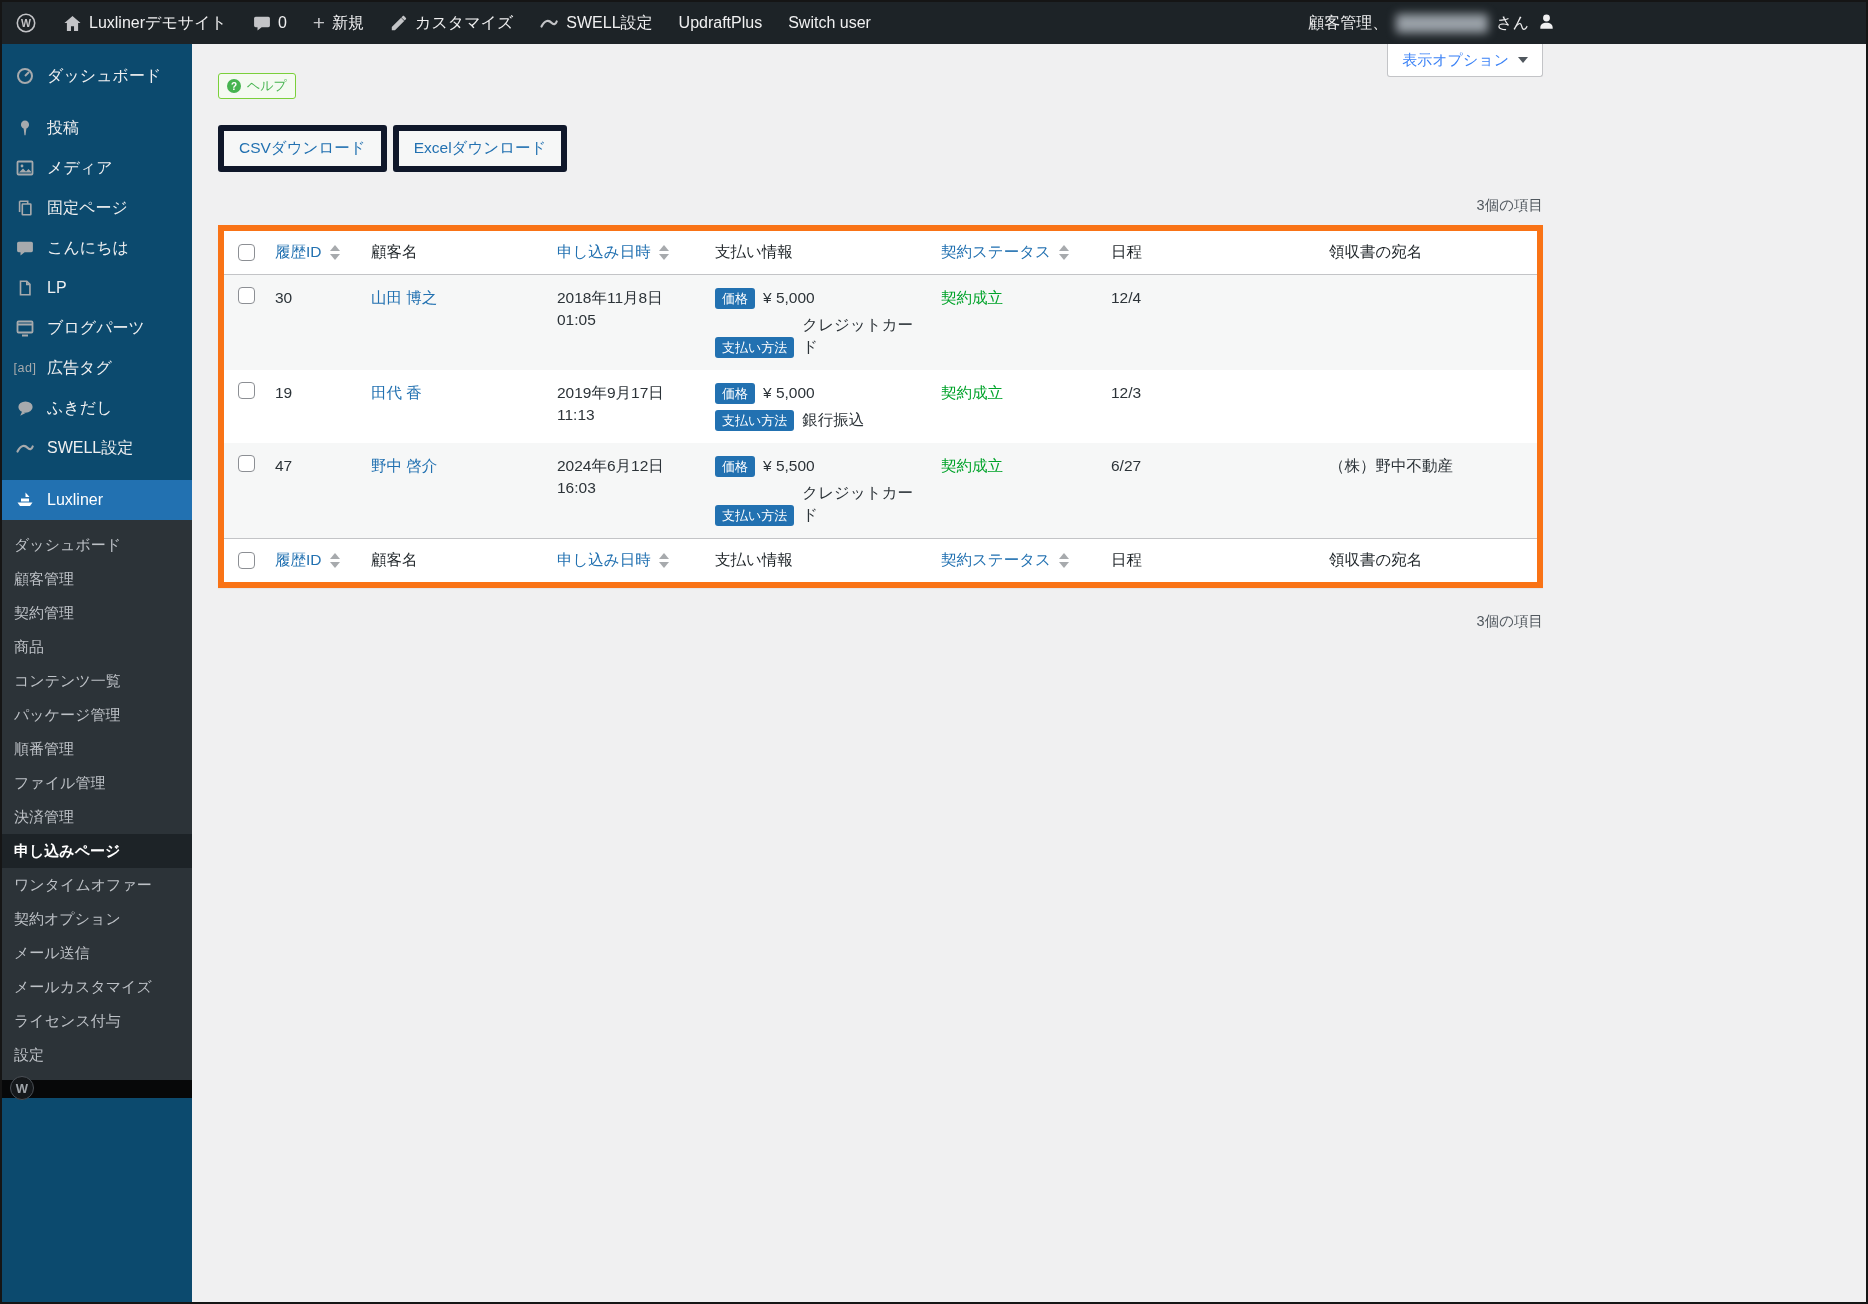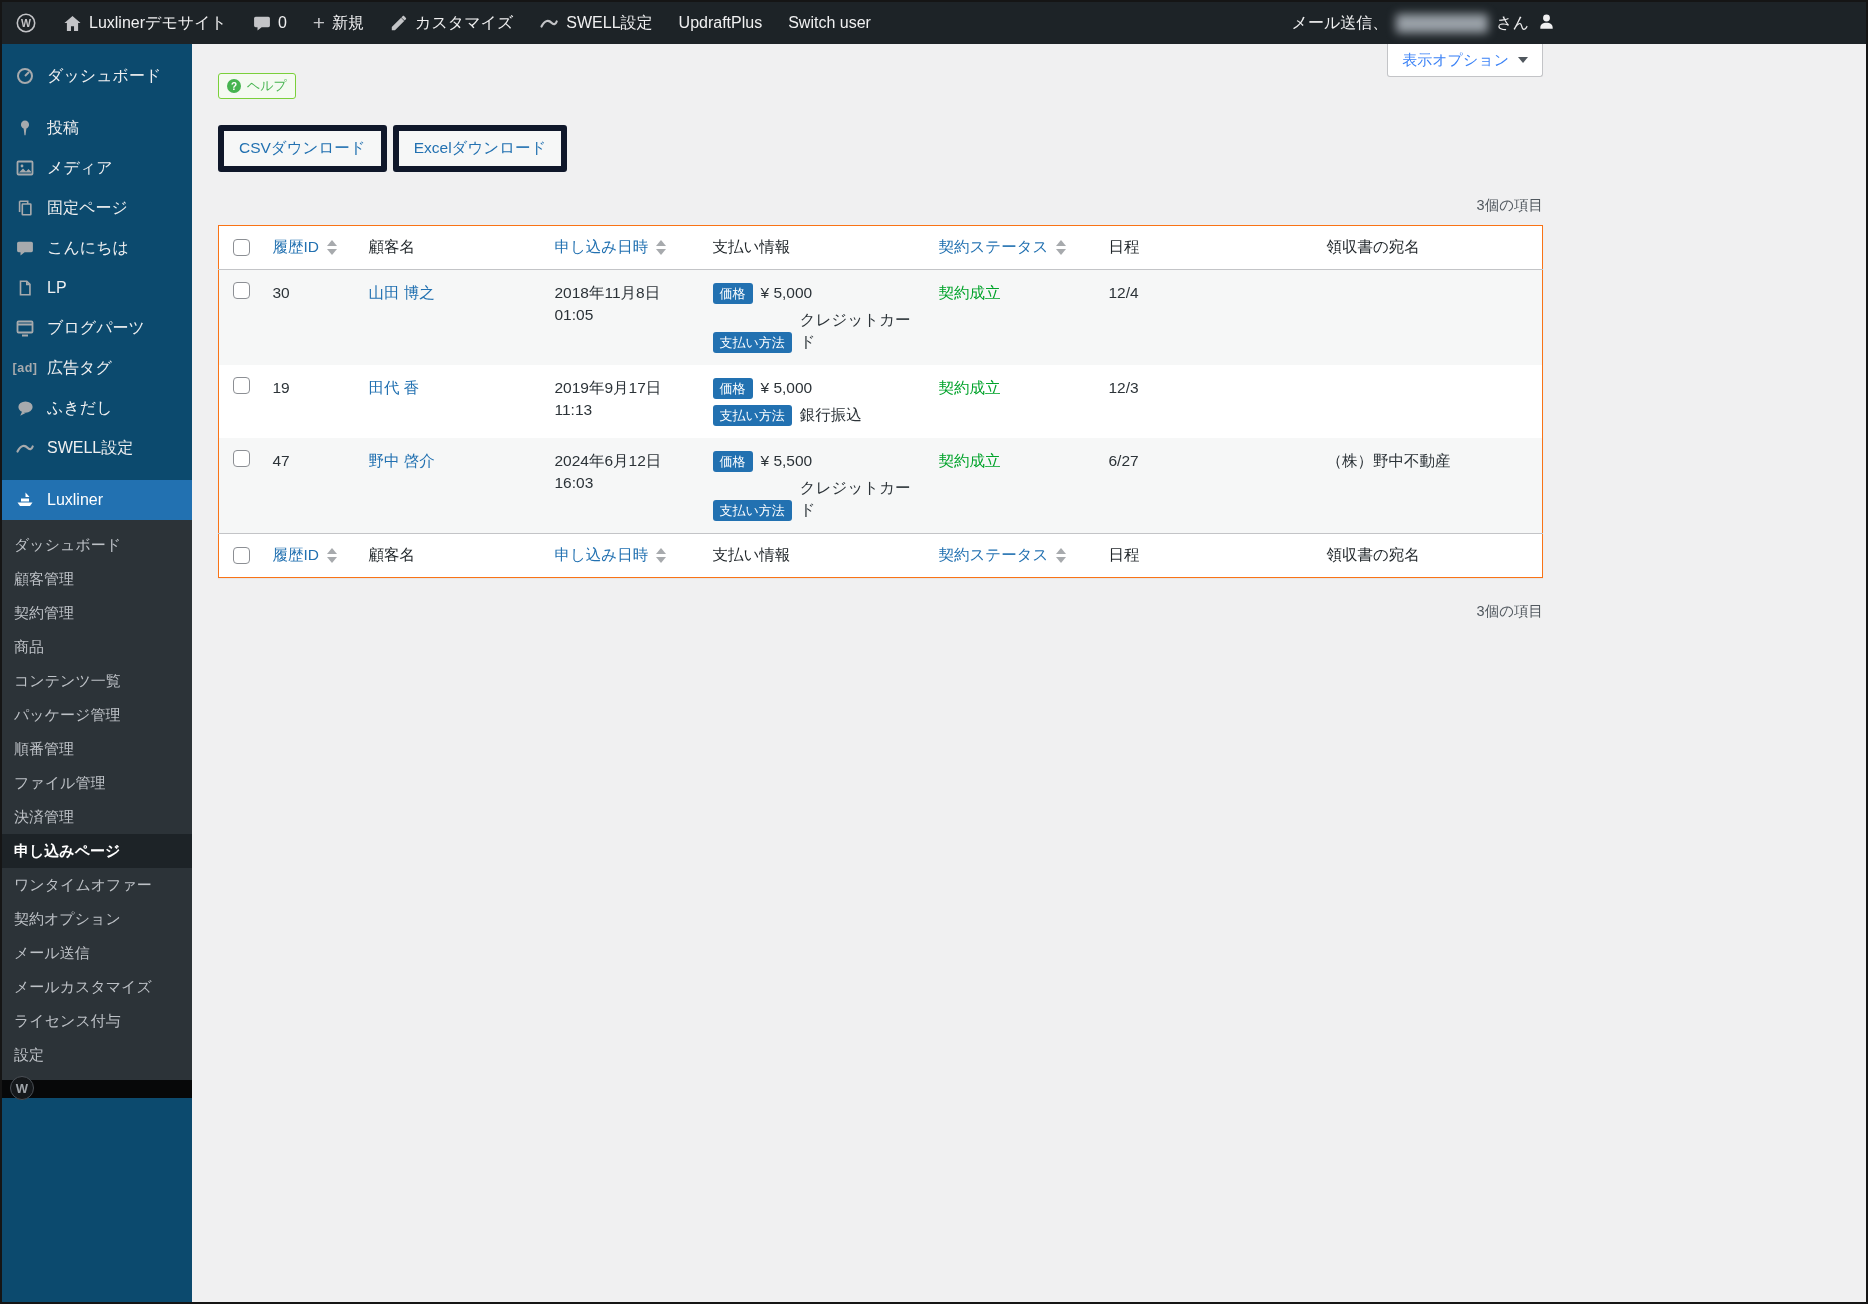--- a/index.html
+++ b/index.html
@@ -39,21 +39,21 @@
     font-size: 16px; color: #f0f0f1; cursor: pointer; position: relative;
   }
   .menu-item .icon { width: 22px; height: 22px; display: flex; align-items: center; justify-content: center; color: #a7aaad; flex: none; }
   .menu-sep { height: 12px; }
   .menu-item.current { background: #2271b1; color: #fff; }
   .menu-item.current .icon { color: #fff; }
   .menu-item.current::after {
     content: ""; position: absolute; right: 0; top: 50%; transform: translateY(-50%);
     border: 9px solid transparent; border-right-color: #f0f0f1; border-left-width: 0;
   }
-  .ad-text { font-size: 12.5px; letter-spacing: 0.5px; color: #a7aaad; font-weight: bold; }
+  .ad-text { font-size: 12.5px; letter-spacing: 0.5px; color: #a7aaad; }
   .submenu { background: #2c3338; padding: 8px 0 12px; }
   .submenu-item {
     display: block; padding: 8px 12px; font-size: 15px; line-height: 18px;
     color: #bdc1c6; text-decoration: none; cursor: pointer; white-space: nowrap;
   }
   .submenu-item.current { background: #1d2327; color: #fff; font-weight: 700; }
   .sidebar-strip { position: absolute; left: 0; right: 0; top: 1036px; height: 18px; background: #070809; }
   .strip-logo {
     position: absolute; left: 8px; top: 1032px; width: 24px; height: 24px; border-radius: 50%;
     background: #15181b; border: 1px solid #4a4f55; color: #9ea3a8;
@@ -86,21 +86,21 @@
     border-radius: 3px; padding: 7px 15px; font-size: 15.5px; cursor: pointer;
     font-family: inherit;
   }
   .count { text-align: right; font-size: 14.5px; color: #50575e; }
   .count.top { margin: 24px 0 10px; }
   .count.bottom { margin-top: 24px; }
 
   
   table.list-table {
     width: 100%; border-collapse: collapse; background: #fff;
-    border: 1px solid #f97316; box-shadow: 0 1px 1px rgba(0,0,0,.04);
+    border: 6px solid #f97316; box-shadow: 0 1px 1px rgba(0,0,0,.04);
     font-size: 15.5px; color: #2c3338;
   }
   .list-table th { text-align: left; font-weight: 400; padding: 11px 10px; color: #1d2327; white-space: nowrap; }
   .list-table thead tr { border-bottom: 1px solid #c3c4c7; }
   .list-table tfoot tr { border-top: 1px solid #c3c4c7; }
   .list-table td { padding: 12px 10px; vertical-align: top; line-height: 22px; }
   .list-table tbody tr.alt { background: #f6f7f7; }
   .cb-cell { width: 44px; padding-left: 14px !important; }
   input.cb {
     appearance: none; -webkit-appearance: none; width: 17px; height: 17px;
@@ -171,21 +171,21 @@
         <span>SWELL設定</span>
       </a>
       <a class="ab-item">
         <span>UpdraftPlus</span>
       </a>
       <a class="ab-item">
         <span>Switch user</span>
       </a>
     </div>
     <a class="ab-right">
-      <span>メール送信、</span>
+      <span>顧客管理、</span>
       <span class="redacted"></span>
       <span>さん</span>
       <span class="icon">
         <svg width="19" height="19" viewBox="0 0 20 20" fill="currentColor">
             <circle cx="10" cy="6.3" r="3.6"></circle>
             <path d="M10 11.2c-4 0-6.5 2.1-6.5 5v1.3h13v-1.3c0-2.9-2.5-5-6.5-5z"></path>
           </svg>
       </span>
     </a>
   </div>

